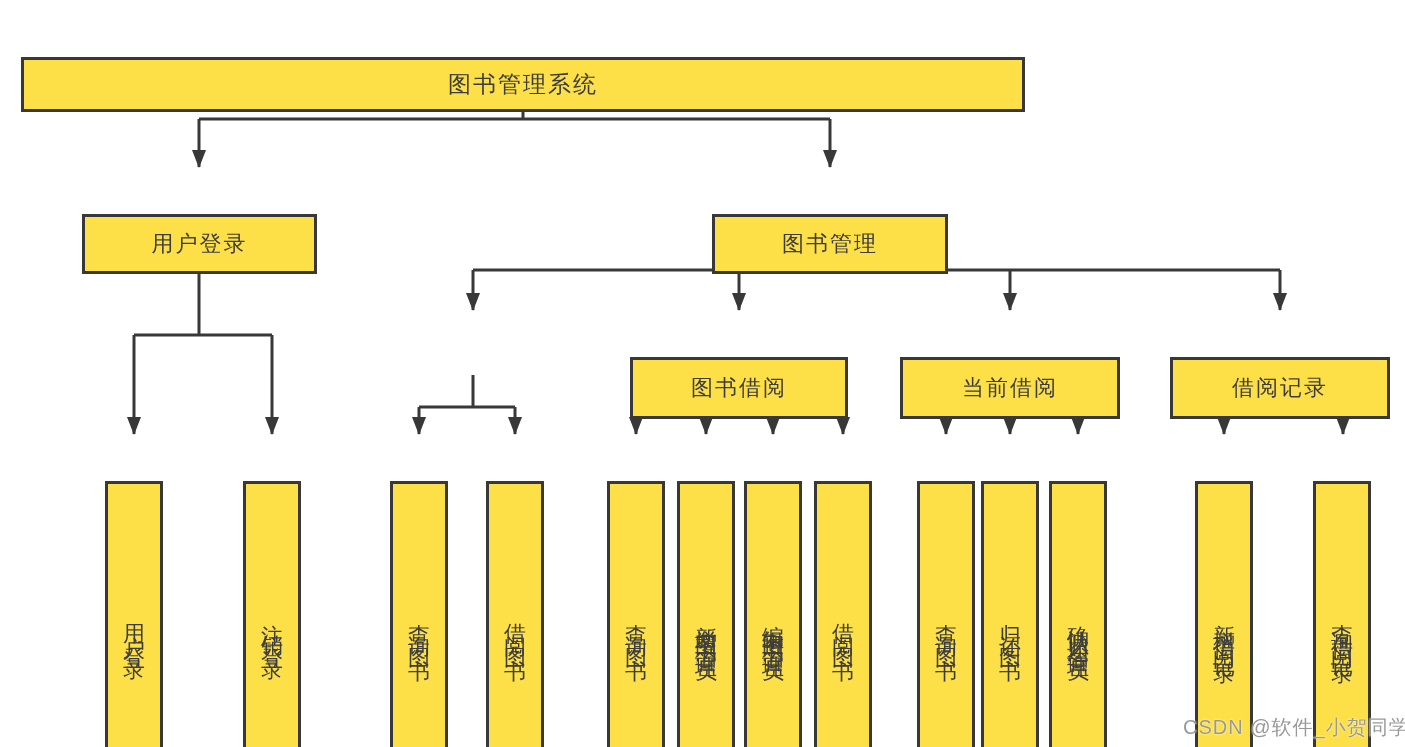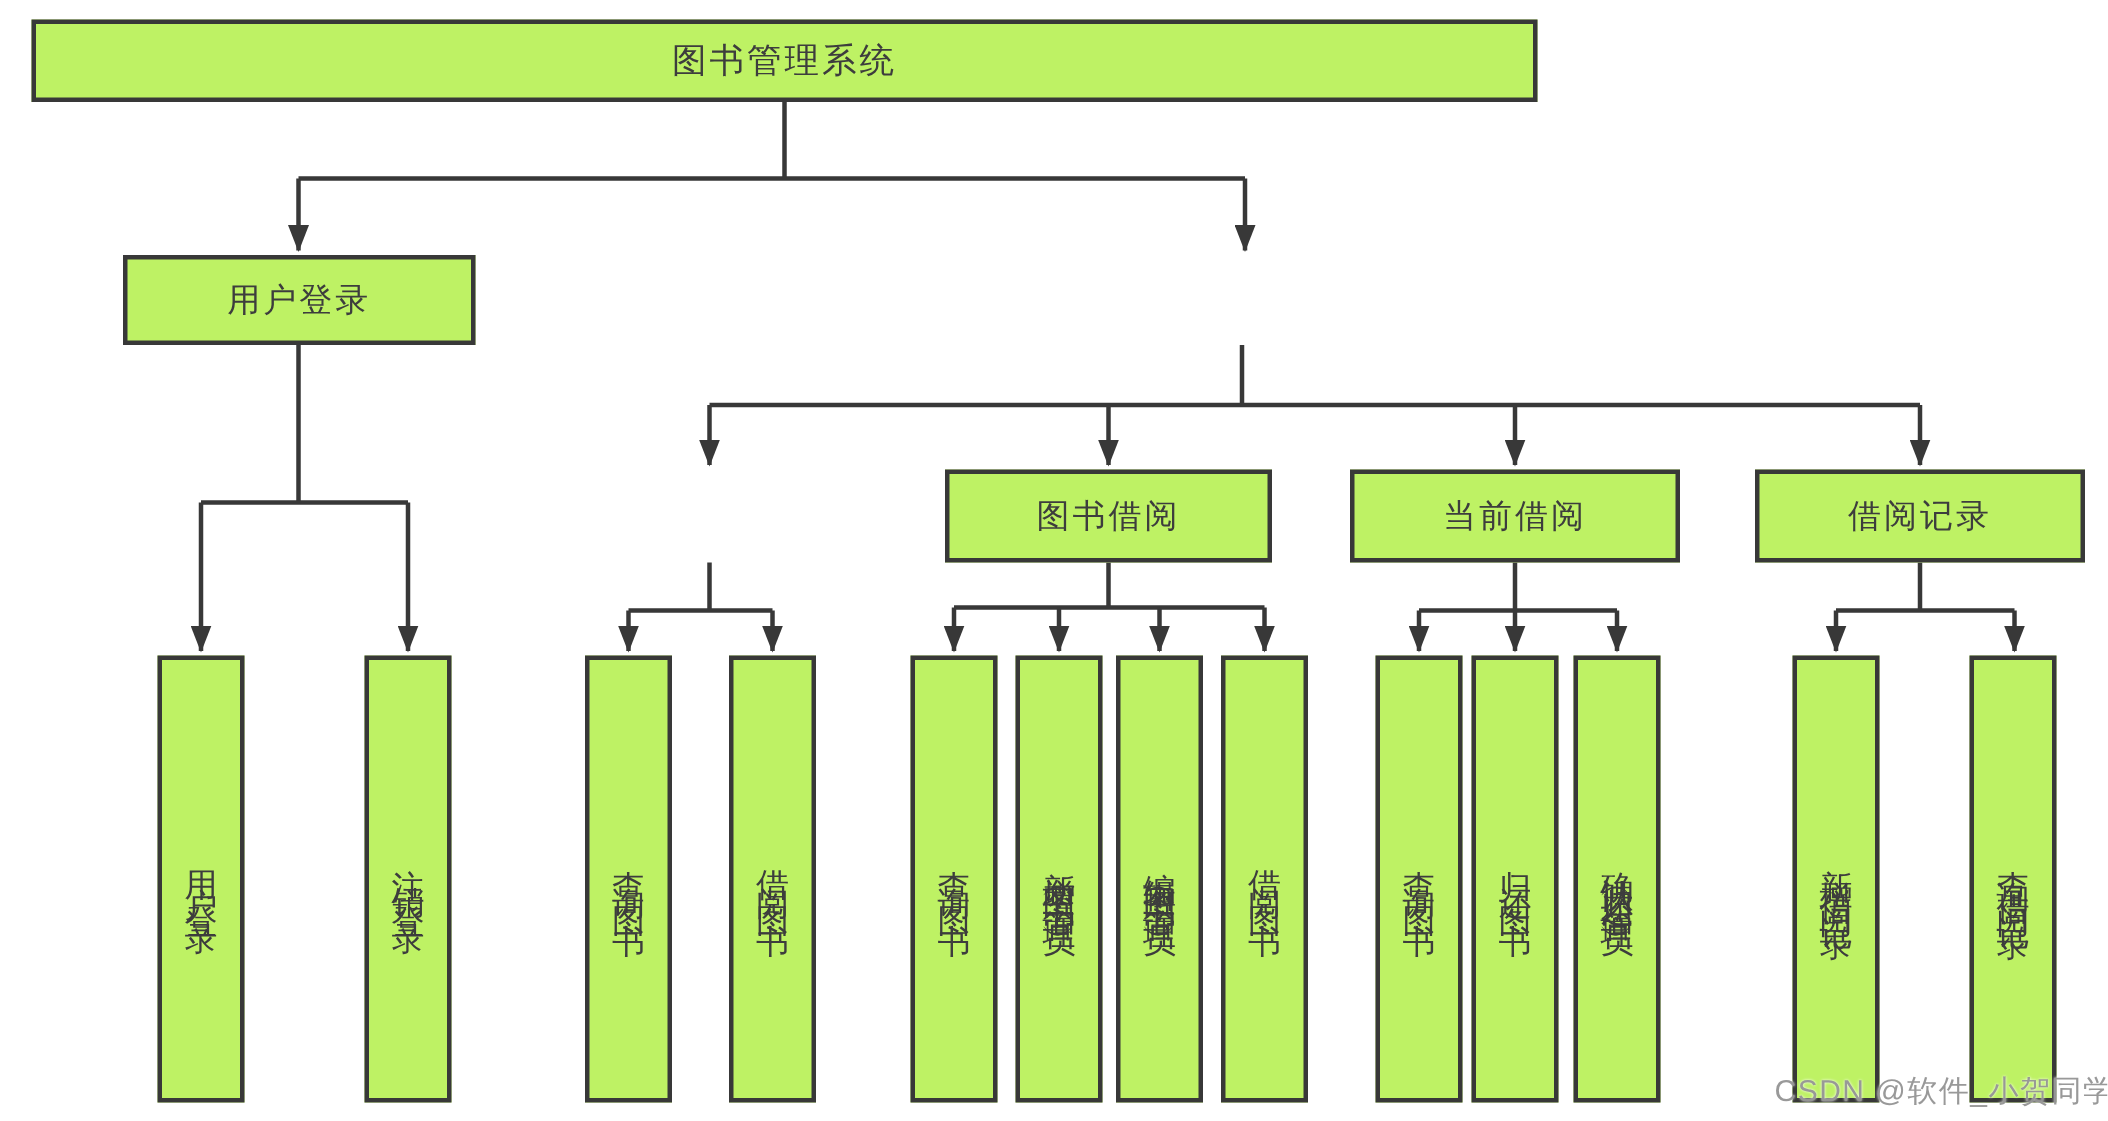--- a/index.html
+++ b/index.html
@@ -12,27 +12,28 @@
     overflow: hidden;
   }
   .connectors {
     position: absolute;
     left: 0; top: 0;
   }
   .box {
     position: absolute;
     box-sizing: border-box;
     border: 3px solid #383838;
-    background: #bef264;
+    background: #fde047;
     display: flex;
     align-items: center;
     justify-content: center;
     color: #3d3d3d;
     font-size: 22px;
     letter-spacing: 2px;
+    margin-top: 44px;
   }
   .root-box { font-size: 23px; }
   .vbox {
     writing-mode: vertical-rl;
     text-orientation: mixed;
     width: 58px;
     top: 437px;
     height: 298px;
     font-size: 22px;
   }
@@ -88,20 +89,21 @@
       <line x1="1010" y1="407" x2="1010" y2="434" marker-end="url(#ah)"></line>
       <line x1="1078" y1="407" x2="1078" y2="434" marker-end="url(#ah)"></line>
       <line x1="1224" y1="407" x2="1224" y2="434" marker-end="url(#ah)"></line>
       <line x1="1343" y1="407" x2="1343" y2="434" marker-end="url(#ah)"></line>
     </g>
   </svg>
 
   <div class="box root-box" style="left:21px; top:13px; width:1004px; height:55px;">图书管理系统</div>
 
   <div class="box" style="left:82px; top:170px; width:235px; height:60px;">用户登录</div>
+  <div class="box" style="left:712px; top:170px; width:236px; height:60px;">图书管理</div>
 
   <div class="box" style="left:900px; top:313px; width:220px; height:62px;">当前借阅</div>
   <div class="box" style="left:630px; top:313px; width:218px; height:62px;">图书借阅</div>
   <div class="box" style="left:1170px; top:313px; width:220px; height:62px;">借阅记录</div>
 
   <div class="box vbox ls-lg" style="left:105px;">用户登录</div>
   <div class="box vbox ls-lg" style="left:243px;">注销登录</div>
 
   <div class="box vbox ls-lg" style="left:390px;">查询图书</div>
   <div class="box vbox ls-lg" style="left:486px;">借阅图书</div>

